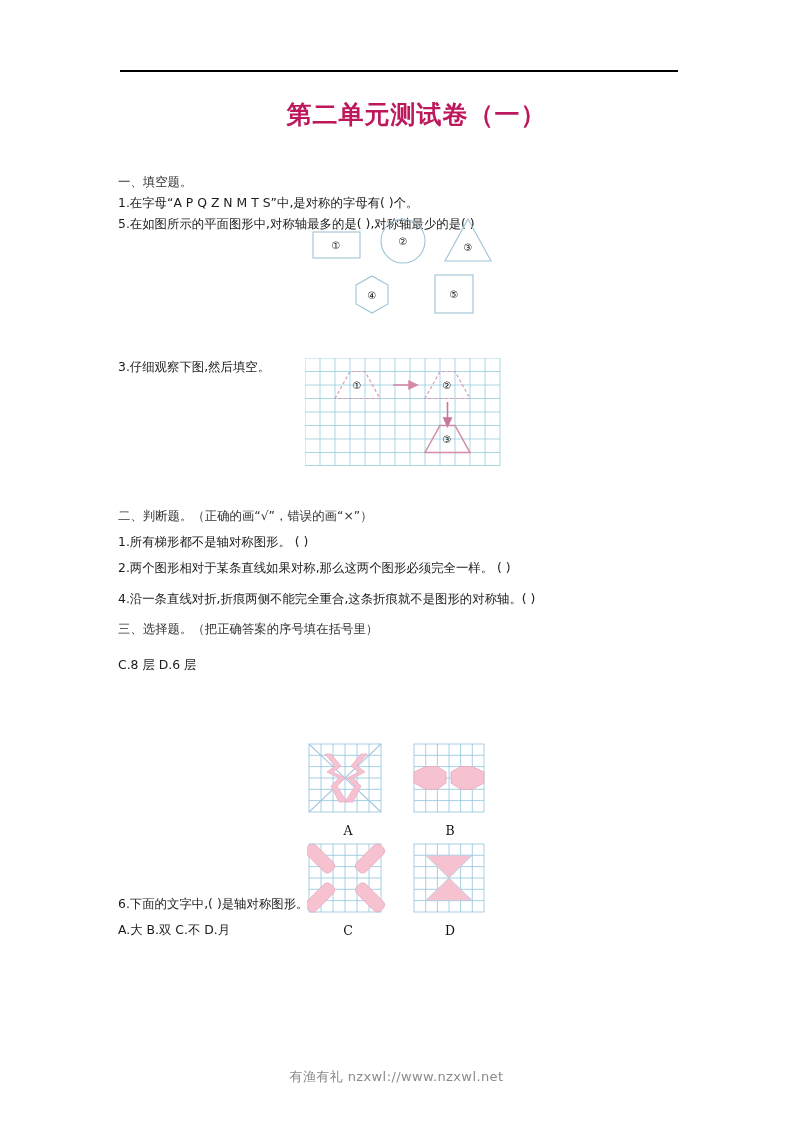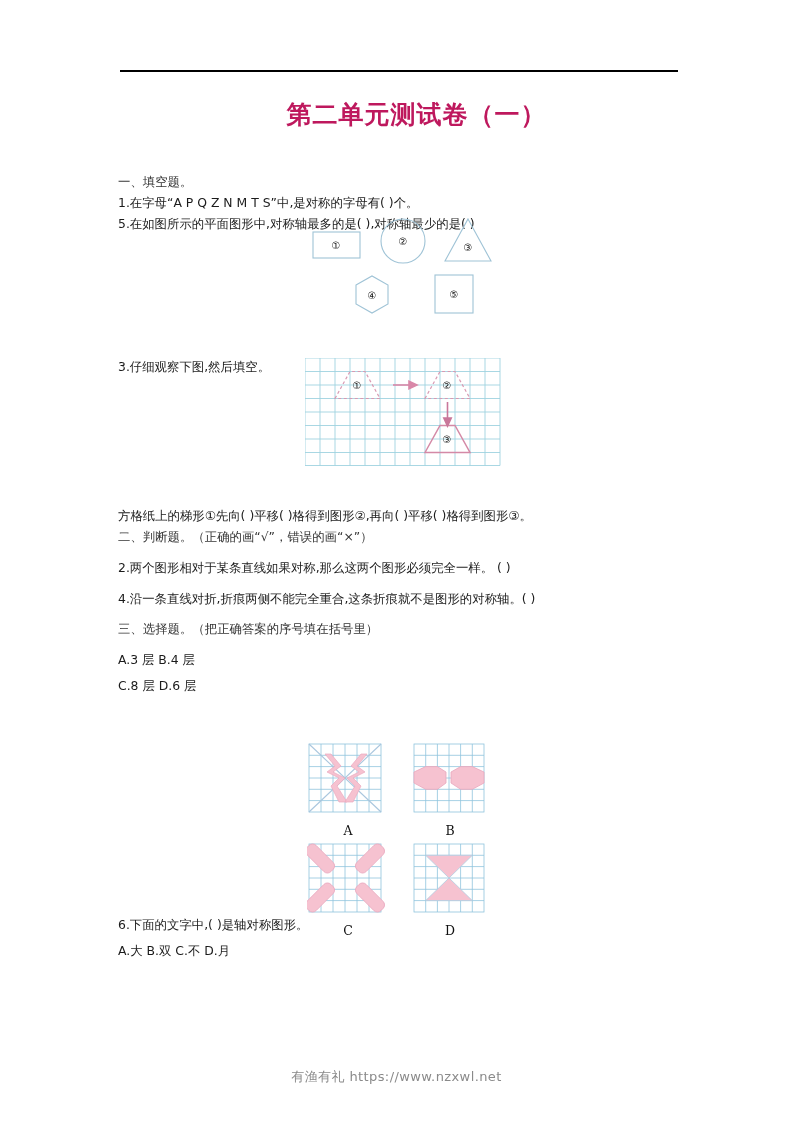--- a/index.html
+++ b/index.html
@@ -91,33 +91,32 @@
     <div class="line sec">一、填空题。</div>
     <div class="line">1.在字母“A P Q Z N M T S”中,是对称的字母有(     )个。</div>
     <div class="line">5.在如图所示的平面图形中,对称轴最多的是(      ),对称轴最少的是(      )</div>
 
     <div style="height:122px"></div>
 
     <div class="line">3.仔细观察下图,然后填空。</div>
 
     <div style="height:128px"></div>
 
-    <div class="line">方格纸上的梯形①先向(      )平移(      )格得到图形②,再向(      )平移(      )格得到图形③。</div>
     <div class="line sec">二、判断题。（正确的画“√”，错误的画“×”）</div>
     <div class="gap-sm"></div>
+    <div class="line">1.所有梯形都不是轴对称图形。      (      )</div>
     <div class="gap-sm"></div>
     <div class="line">2.两个图形相对于某条直线如果对称,那么这两个图形必须完全一样。      (      )</div>
     <div class="gap-sm"></div>
     <div class="gap-sm"></div>
     <div class="line">4.沿一条直线对折,折痕两侧不能完全重合,这条折痕就不是图形的对称轴。(      )</div>
     <div class="gap-md"></div>
     <div class="line sec">三、选择题。（把正确答案的序号填在括号里）</div>
     <div class="gap-sm"></div>
     <div class="gap-sm"></div>
-    <div class="line">A.3 层                    B.4 层</div>
     <div class="gap-sm"></div>
     <div class="line">C.8 层                    D.6 层</div>
     <div class="gap-sm"></div>
 
     <div style="height:213px"></div>
 
     <div class="line">6.下面的文字中,(      )是轴对称图形。</div>
     <div class="gap-sm"></div>
     <div class="line">A.大         B.双         C.不           D.月</div>
 
@@ -282,15 +281,15 @@
         <line x1="60.3" y1="2" x2="60.3" y2="70"></line>
       </g>
       <g fill="#f6c2d0" stroke="#b9cfe2" stroke-width="0.9">
         <polygon points="13.7,13.3 60.3,13.3 37,36"></polygon>
         <polygon points="37,36 60.3,58.6 13.7,58.6"></polygon>
       </g>
     </svg>
     <div class="opt-label">D</div>
   </div>
 
-  <div class="footer">有渔有礼 https://www.nzxwl.net</div>
+  <div class="footer">有渔有礼 nzxwl://www.nzxwl.net</div>
 
 </div>
 
 </body></html>

